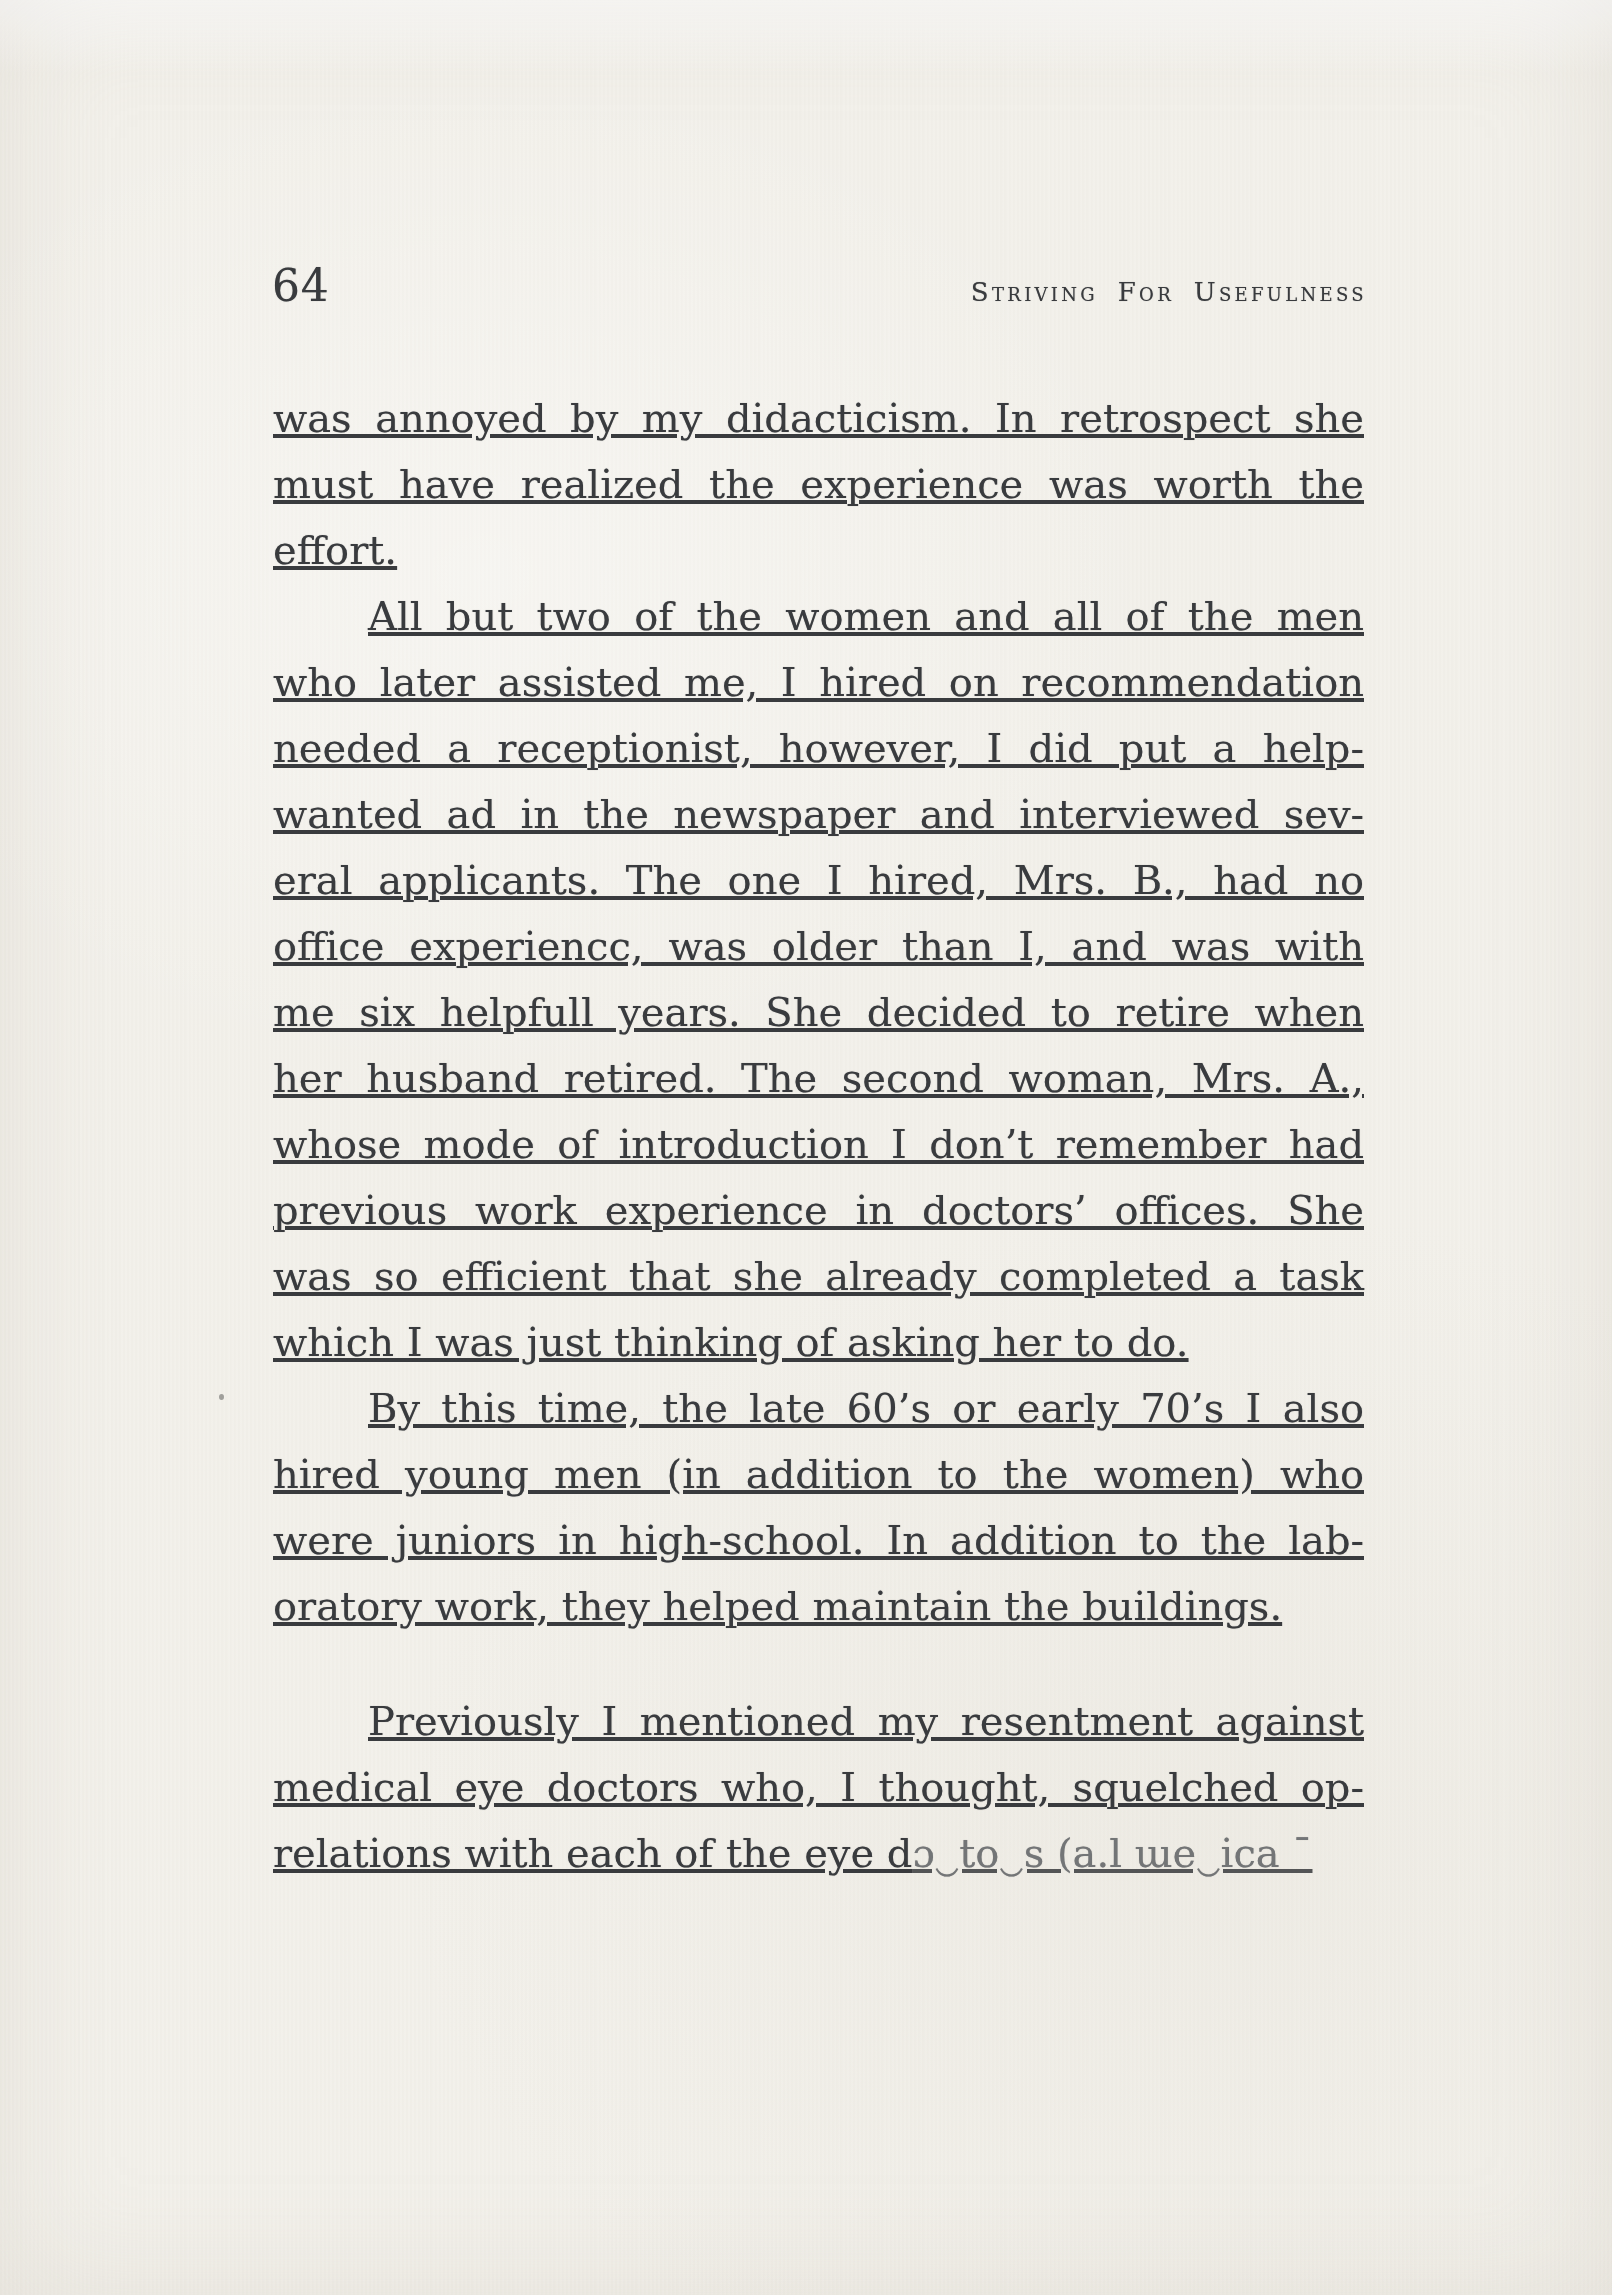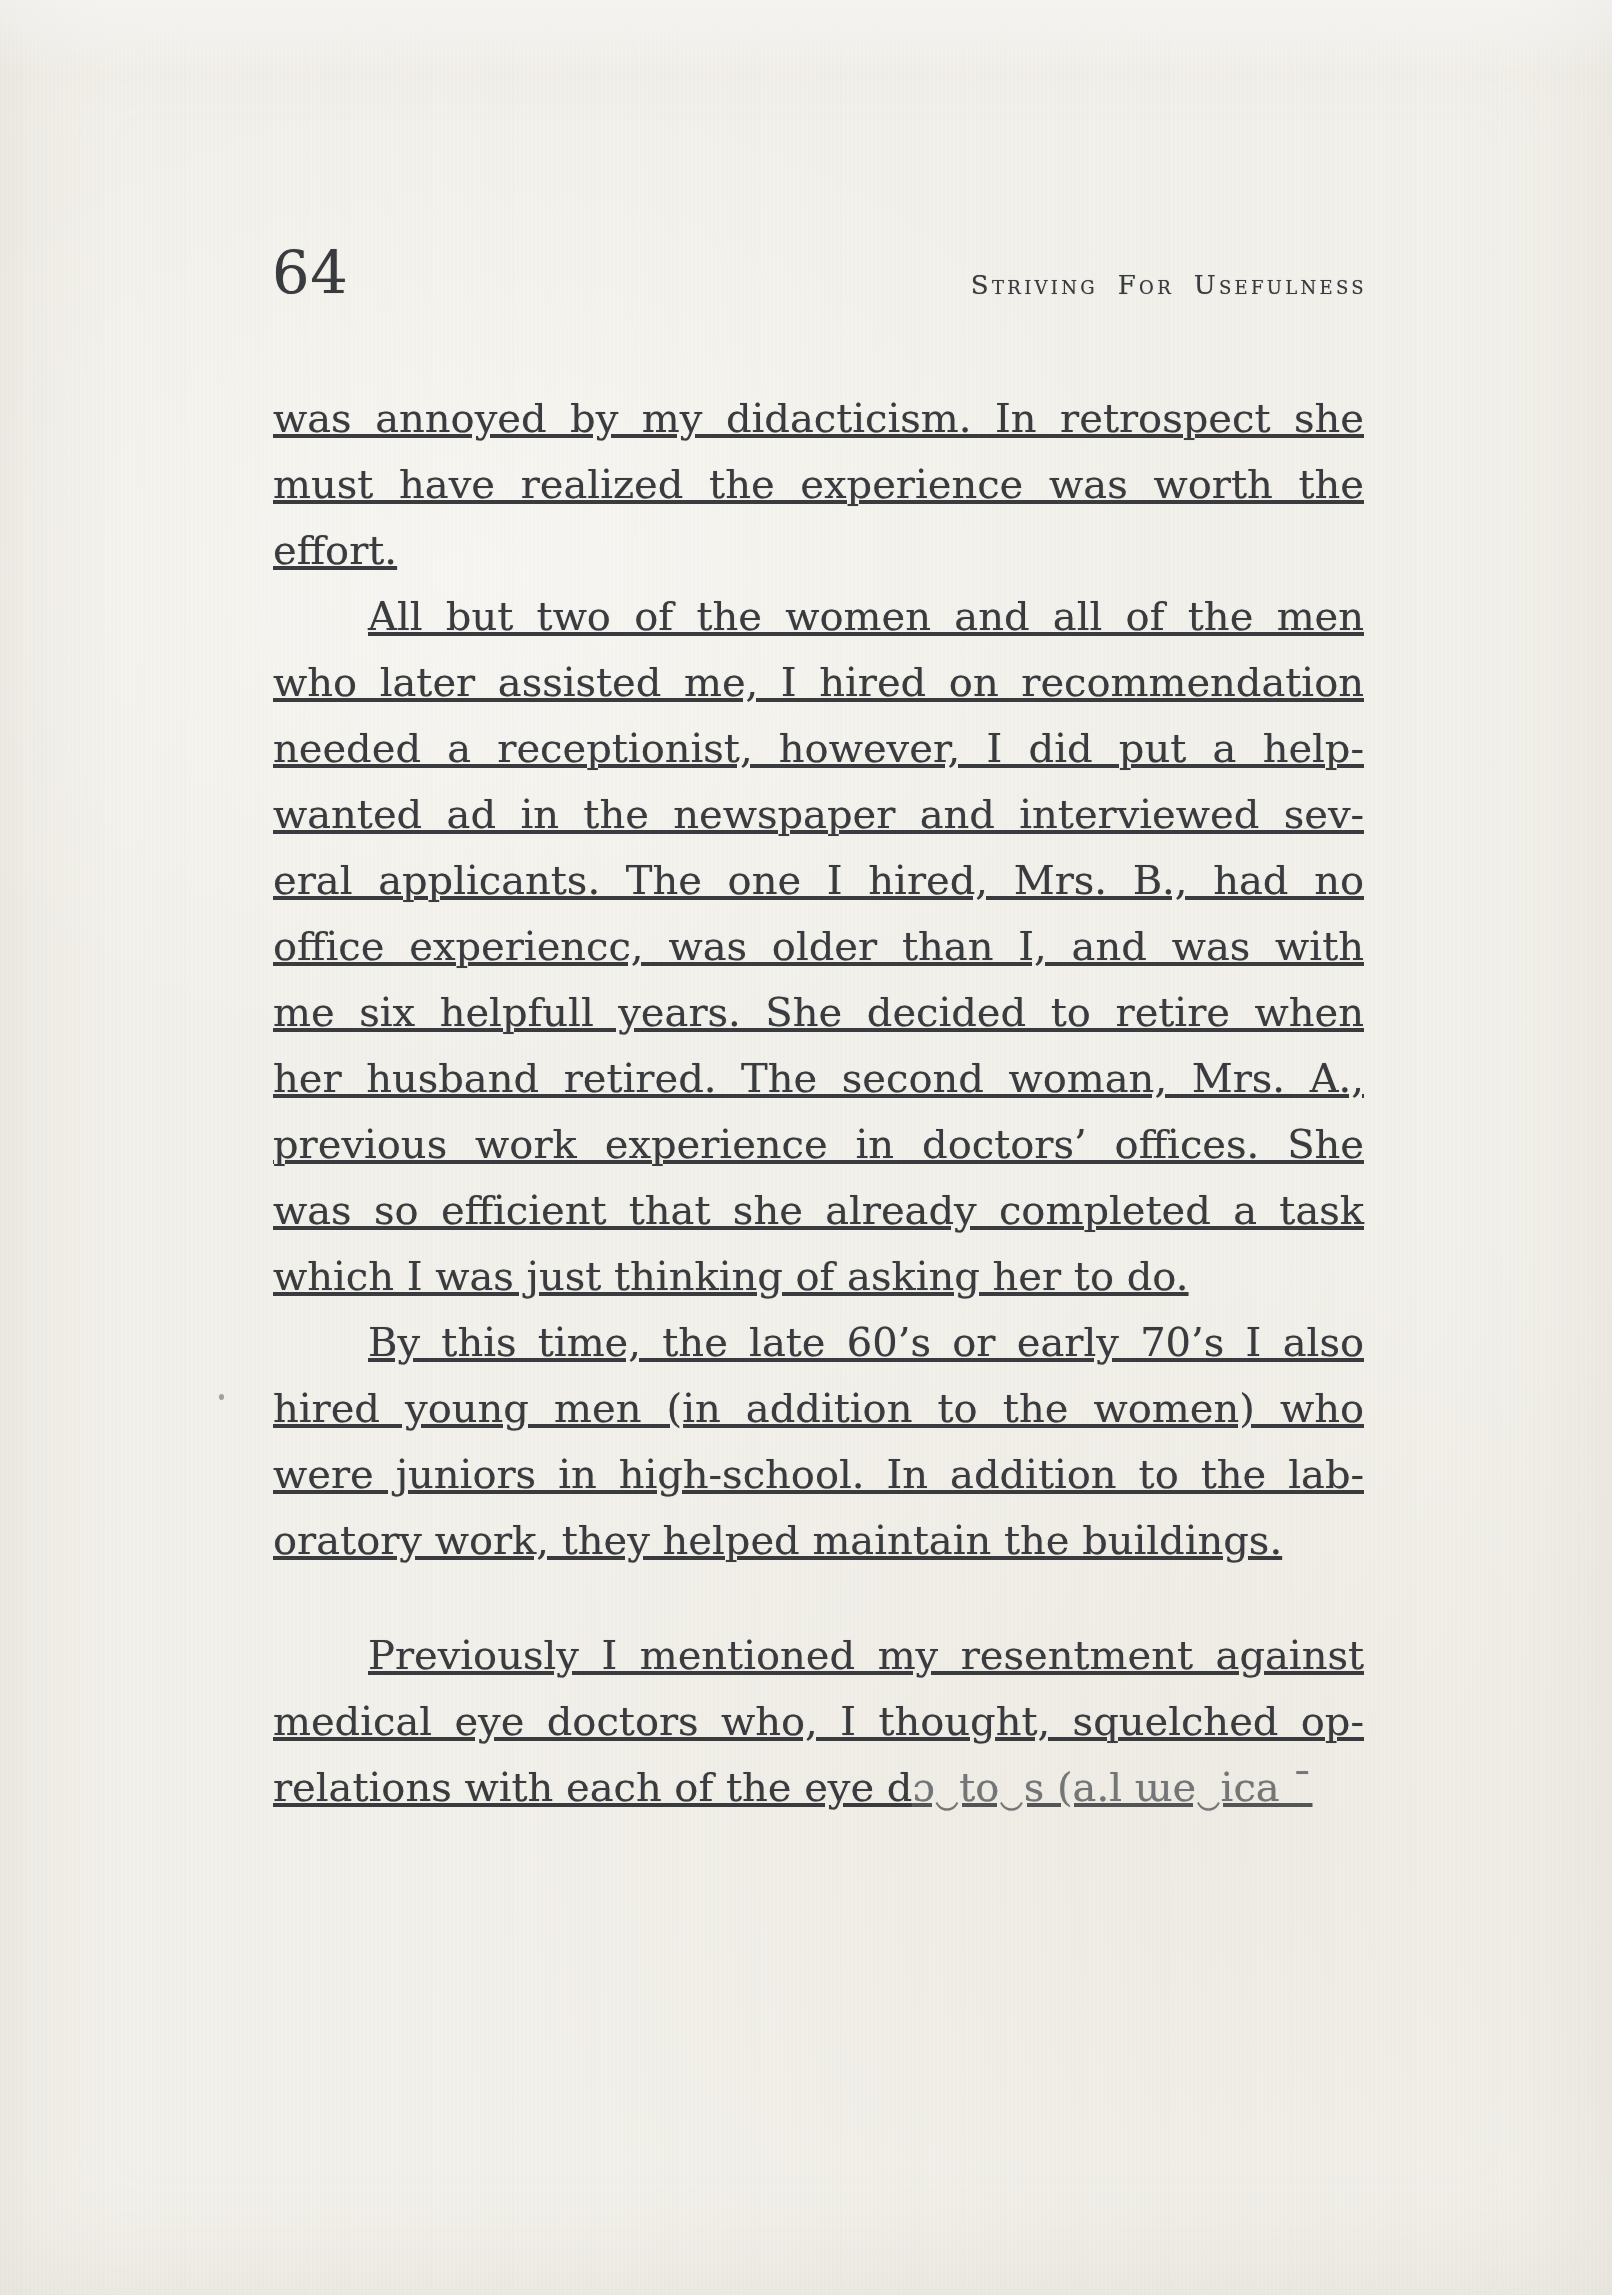--- a/index.html
+++ b/index.html
@@ -26,24 +26,25 @@
   .running-header {
     position: absolute;
     top: 244px;
     left: 272px;
     width: 1095px;
     display: flex;
     justify-content: space-between;
     align-items: baseline;
   }
   .folio {
-    font-size: 59px;
+    font-size: 44px;
     line-height: 1;
     letter-spacing: 0.8px;
     text-shadow: 0 0 0.8px rgba(57,59,62,0.55);
+    margin-top: 20px;
   }
   .head-title {
     font-size: 26px;
     line-height: 1;
     font-variant: small-caps;
     letter-spacing: 3.3px;
     word-spacing: 8.2px;
     text-shadow: 0 0 0.8px rgba(57,59,62,0.55);
   }
   .body-text {
@@ -105,20 +106,21 @@
     <div class="line para-end">effort.</div>
 
     <div class="line indent">All but two of the women and all of the men</div>
     <div class="line">who later assisted me, I hired on recommendation</div>
     <div class="line">needed a receptionist, however, I did put a help-</div>
     <div class="line">wanted ad in the newspaper and interviewed sev-</div>
     <div class="line">eral applicants. The one I hired, Mrs. B., had no</div>
     <div class="line">office experiencc, was older than I, and was with</div>
     <div class="line">me six helpfull years. She decided to retire when</div>
     <div class="line">her husband retired. The second woman, Mrs. A.,</div>
+    <div class="line">whose mode of introduction I don’t remember had</div>
     <div class="line">previous work experience in doctors’ offices. She</div>
     <div class="line">was so efficient that she already completed a task</div>
     <div class="line para-end">which I was just thinking of asking her to do.</div>
 
     <div class="line indent">By this time, the late 60’s or early 70’s I also</div>
     <div class="line">hired young men (in addition to the women) who</div>
     <div class="line">were juniors in high-school. In addition to the lab-</div>
     <div class="line para-end">oratory work, they helped maintain the buildings.</div>
 
     <div class="section-gap"></div>

